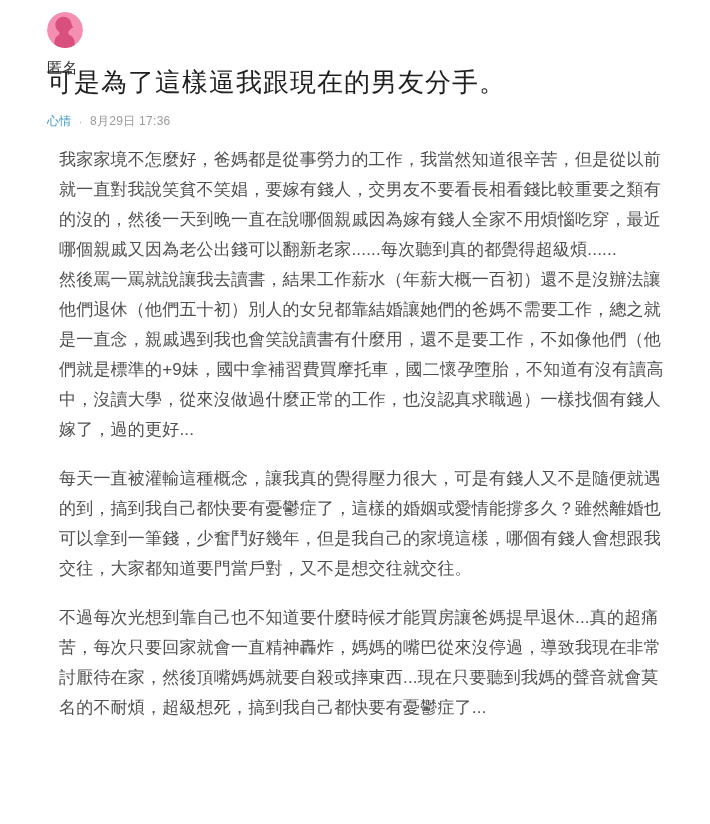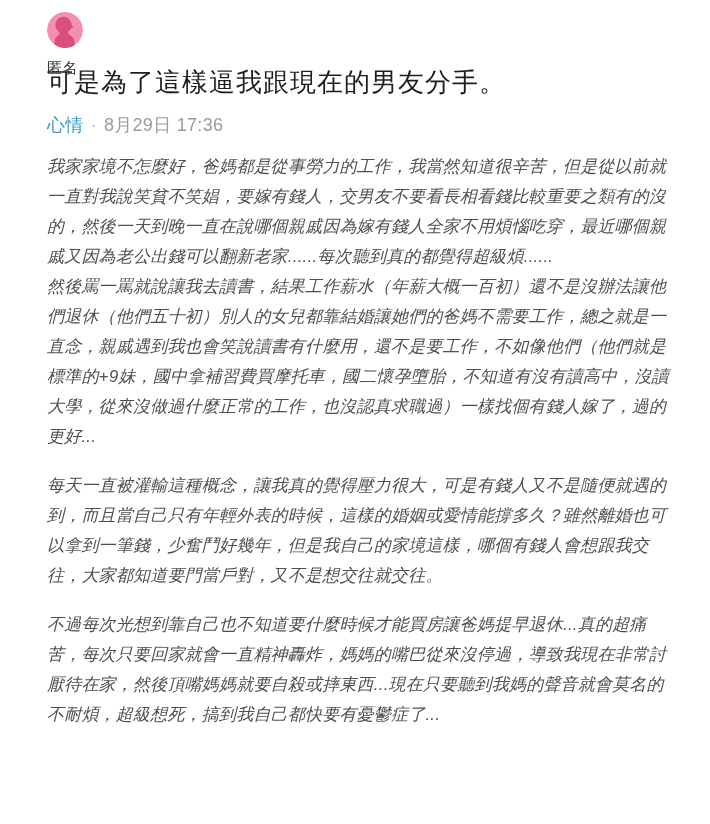--- a/index.html
+++ b/index.html
@@ -43,44 +43,43 @@
     line-height: 36px;
     font-weight: 500;
     color: #1e1e1e;
     letter-spacing: 1px;
   }
   .meta-row {
     margin-top: 13px;
     display: flex;
     align-items: center;
     gap: 7px;
-    font-size: 18px;
+    font-size: 12px;
     color: #9b9b9b;
     letter-spacing: 0.3px;
   }
   .topic-link {
     color: #3d9ac9;
     text-decoration: none;
     cursor: pointer;
   }
   .meta-sep {
     color: #b9b9b9;
   }
   .post-body {
     margin-top: 15px;
     font-size: 17px;
     line-height: 30px;
     color: #4f4f4f;
     letter-spacing: 0.2px;
   }
   .post-body p {
-    margin: 0 0 19px 0;
+    margin: 0 0 19px 12px;
     white-space: pre-line;
     word-break: break-word;
-    font-style: italic;
   }
   .post-body p:last-child {
     margin-bottom: 0;
   }
 </style>
 </head>
 <body>
 
 <div class="post">
 
@@ -105,17 +104,17 @@
 
   <div class="meta-row">
     <a class="topic-link">心情</a>
     <span class="meta-sep">·</span>
     <span class="meta-time">8月29日 17:36</span>
   </div>
 
   <div class="post-body">
     <p>我家家境不怎麼好，爸媽都是從事勞力的工作，我當然知道很辛苦，但是從以前就一直對我說笑貧不笑娼，要嫁有錢人，交男友不要看長相看錢比較重要之類有的沒的，然後一天到晚一直在說哪個親戚因為嫁有錢人全家不用煩惱吃穿，最近哪個親戚又因為老公出錢可以翻新老家......每次聽到真的都覺得超級煩......
 然後罵一罵就說讓我去讀書，結果工作薪水（年薪大概一百初）還不是沒辦法讓他們退休（他們五十初）別人的女兒都靠結婚讓她們的爸媽不需要工作，總之就是一直念，親戚遇到我也會笑說讀書有什麼用，還不是要工作，不如像他們（他們就是標準的+9妹，國中拿補習費買摩托車，國二懷孕墮胎，不知道有沒有讀高中，沒讀大學，從來沒做過什麼正常的工作，也沒認真求職過）一樣找個有錢人嫁了，過的更好...</p>
-    <p>每天一直被灌輸這種概念，讓我真的覺得壓力很大，可是有錢人又不是隨便就遇的到，而且當自己只有年輕外表的時候，這樣的婚姻或愛情能撐多久？雖然離婚也可以拿到一筆錢，少奮鬥好幾年，但是我自己的家境這樣，哪個有錢人會想跟我交往，大家都知道要門當戶對，又不是想交往就交往。</p>
+    <p>每天一直被灌輸這種概念，讓我真的覺得壓力很大，可是有錢人又不是隨便就遇的到，搞到我自己都快要有憂鬱症了，這樣的婚姻或愛情能撐多久？雖然離婚也可以拿到一筆錢，少奮鬥好幾年，但是我自己的家境這樣，哪個有錢人會想跟我交往，大家都知道要門當戶對，又不是想交往就交往。</p>
     <p>不過每次光想到靠自己也不知道要什麼時候才能買房讓爸媽提早退休...真的超痛苦，每次只要回家就會一直精神轟炸，媽媽的嘴巴從來沒停過，導致我現在非常討厭待在家，然後頂嘴媽媽就要自殺或摔東西...現在只要聽到我媽的聲音就會莫名的不耐煩，超級想死，搞到我自己都快要有憂鬱症了...</p>
   </div>
 
 </div>
 
 </body></html>

